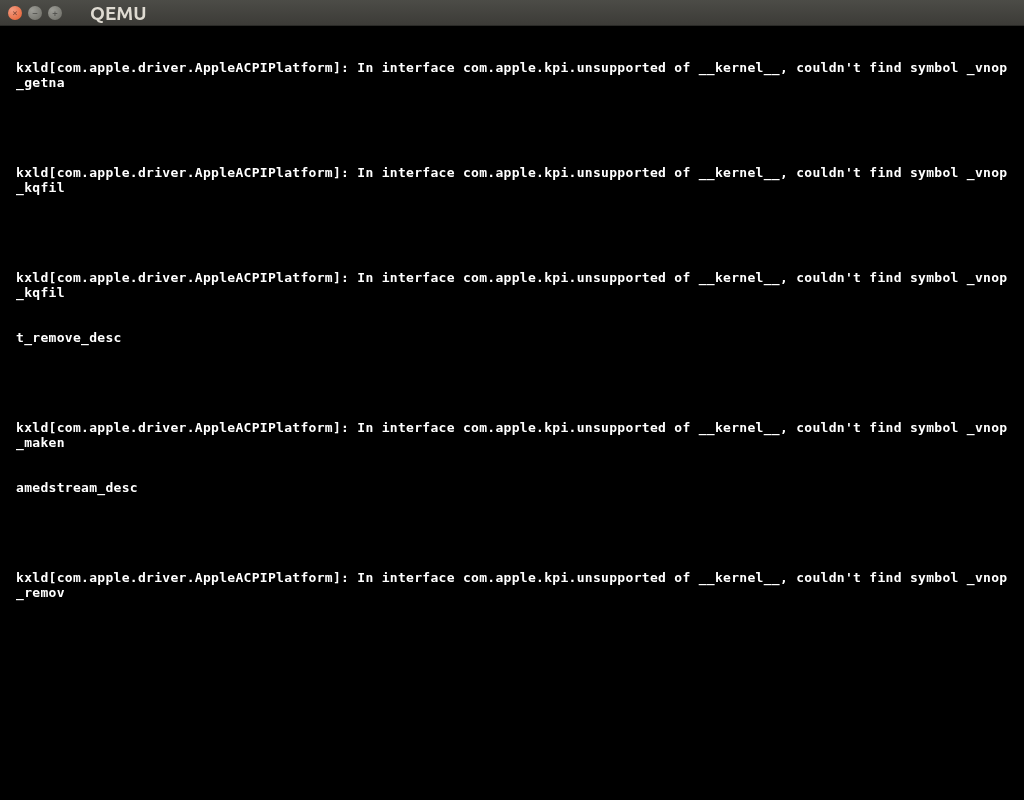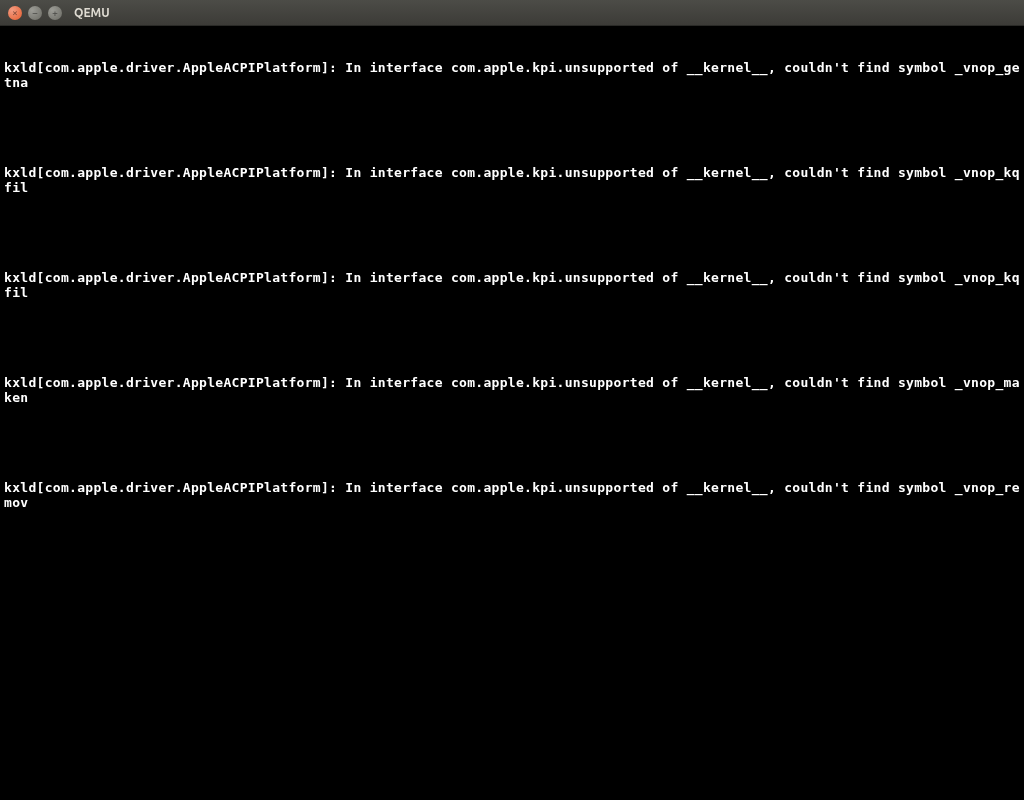--- a/index.html
+++ b/index.html
@@ -41,29 +41,29 @@
       font-size: 9px;
       color: rgba(0,0,0,0.5);
       cursor: pointer;
     }
     .btn-close { background: radial-gradient(circle at 30% 30%, #f39c82, #e55d2e); }
     .btn-min { background: radial-gradient(circle at 30% 30%, #9c9c96, #6b6b64); }
     .btn-max { background: radial-gradient(circle at 30% 30%, #9c9c96, #6b6b64); }
     .title {
       color: #dfdbd2;
       font-family: 'Ubuntu', sans-serif;
-      font-size: 12px;
+      font-size: 19px;
       font-weight: bold;
-      margin-left: 4px;
+      margin-left: 20px;
     }
     .terminal {
       flex: 1;
       background: #000;
       color: #fff;
-      padding: 4px 4px;
+      padding: 4px 16px;
       font-family: 'DejaVu Sans Mono', 'Courier New', monospace;
       font-size: 13px;
       line-height: 15px;
       white-space: pre-wrap;
       word-break: break-all;
       overflow: hidden;
       font-weight: bold;
       letter-spacing: 0.3px;
     }
     .line { display: block; min-height: 15px; }
@@ -79,22 +79,24 @@
       <div class="window-btn btn-max">+</div>
     </div>
     <div class="title">QEMU</div>
   </div>
   <div class="terminal">
     <span class="line">kxld[com.apple.driver.AppleACPIPlatform]: In interface com.apple.kpi.unsupported of __kernel__, couldn't find symbol _vnop_getna</span>
     <span class="line"></span>
     <span class="line">kxld[com.apple.driver.AppleACPIPlatform]: In interface com.apple.kpi.unsupported of __kernel__, couldn't find symbol _vnop_kqfil</span>
     <span class="line"></span>
     <span class="line">kxld[com.apple.driver.AppleACPIPlatform]: In interface com.apple.kpi.unsupported of __kernel__, couldn't find symbol _vnop_kqfil</span>
+    <span class="line">t_remove_desc</span>
     <span class="line"></span>
     <span class="line">kxld[com.apple.driver.AppleACPIPlatform]: In interface com.apple.kpi.unsupported of __kernel__, couldn't find symbol _vnop_maken</span>
+    <span class="line">amedstream_desc</span>
     <span class="line"></span>
     <span class="line">kxld[com.apple.driver.AppleACPIPlatform]: In interface com.apple.kpi.unsupported of __kernel__, couldn't find symbol _vnop_remov</span>
     <span class="line"></span>
     
     
     
     
     
     
     

